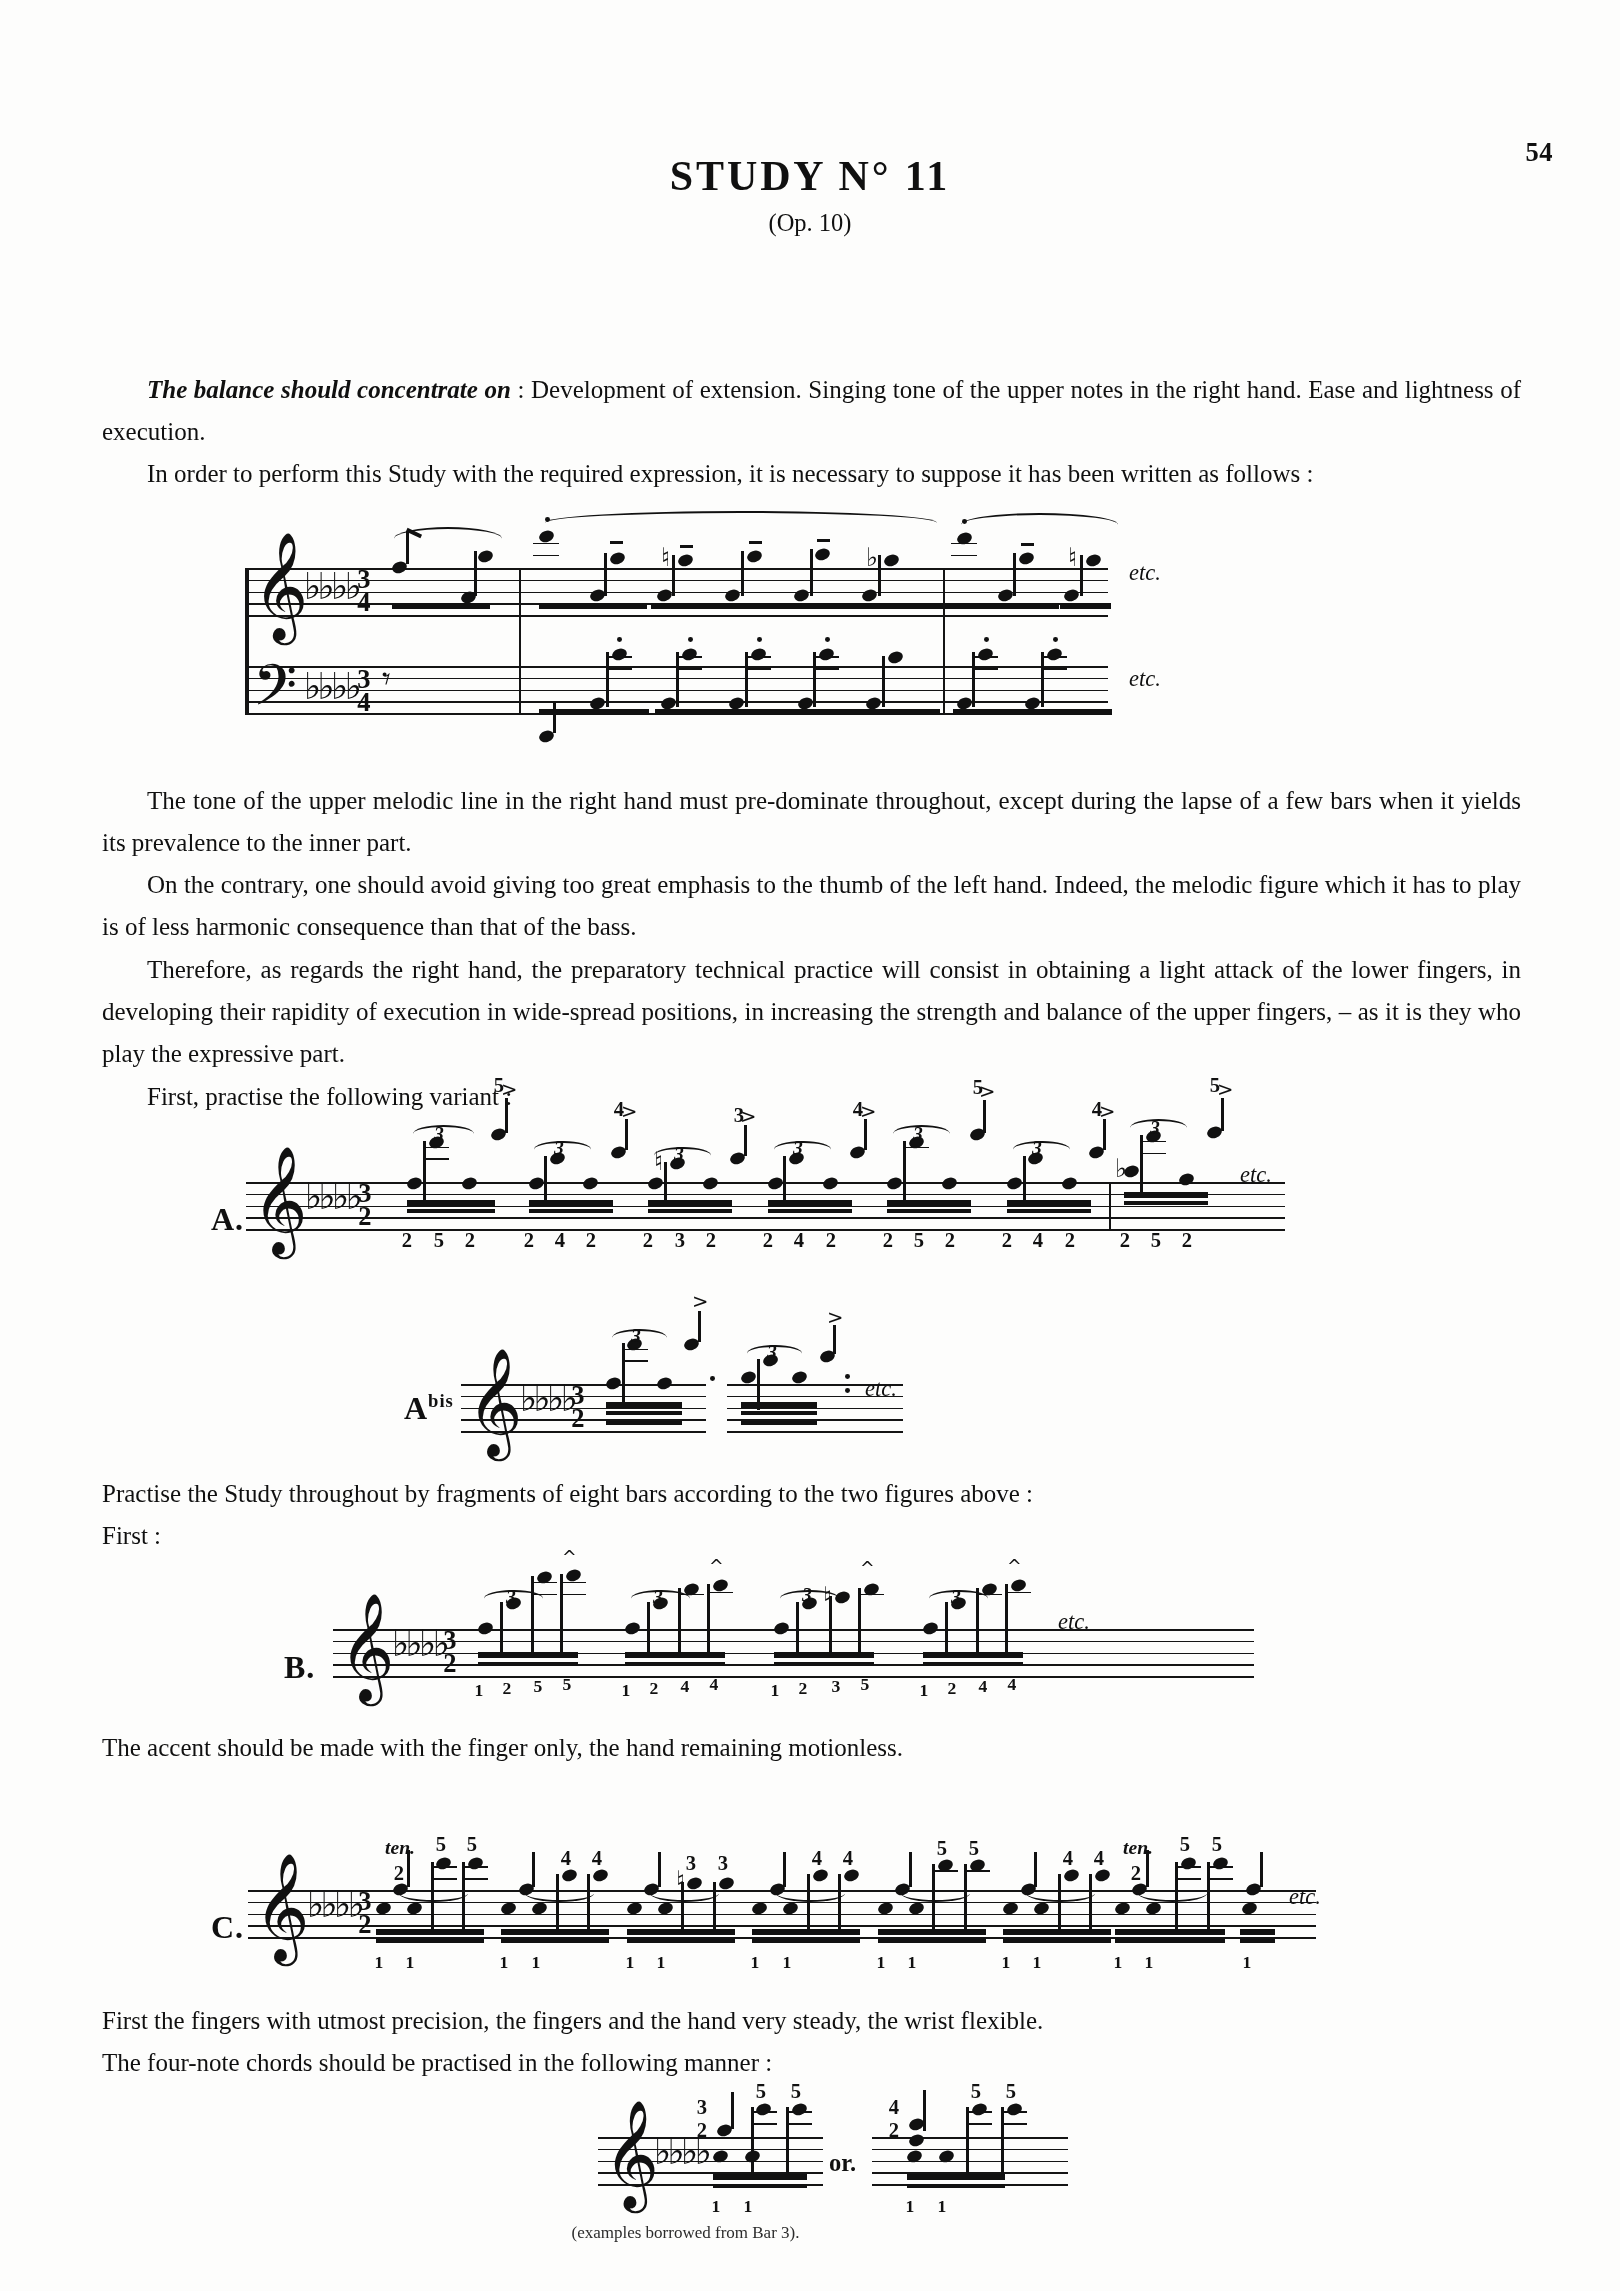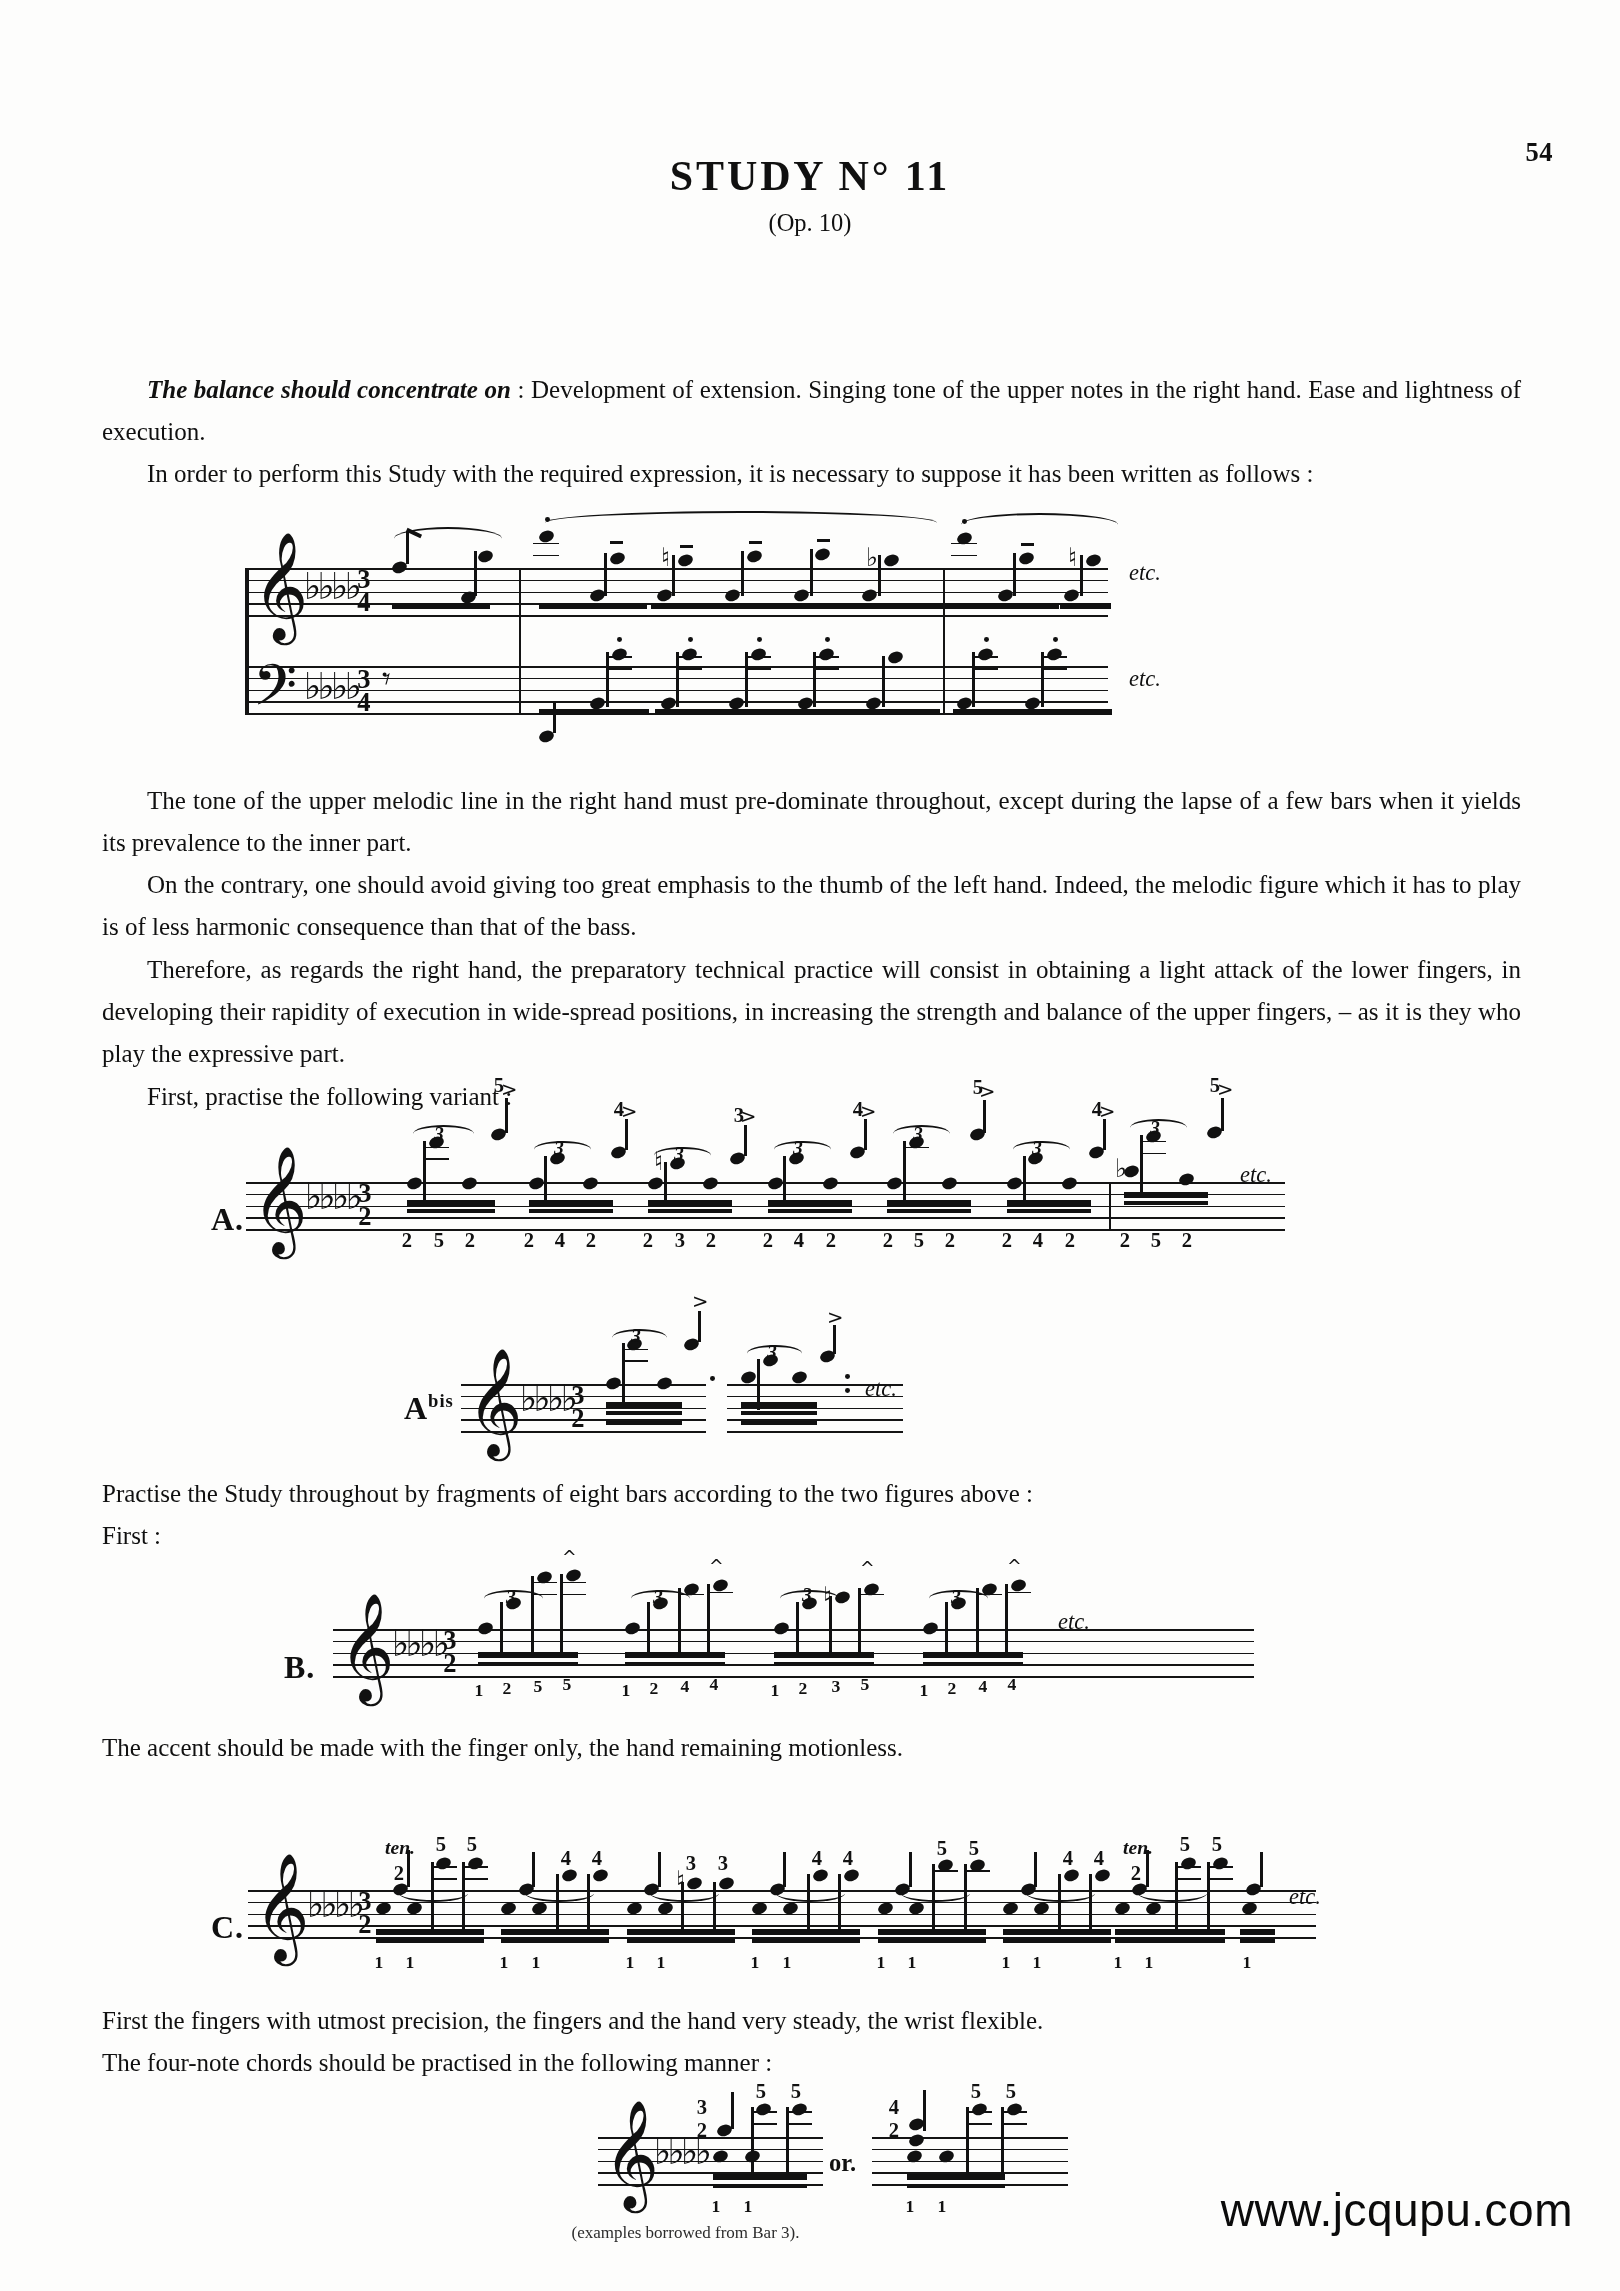--- a/index.html
+++ b/index.html
@@ -981,17 +981,16 @@
     <div class="ledger" style="left:423px; top:45px; width:25.5px;"></div>
     <div class="stem" style="left:423px; top:29px; height:69px;"></div>
     <div class="beam" style="left:329px; top:96px; width:98px;"></div>
     <div class="beam thin" style="left:329px; top:106px; width:98px;"></div>
     <div class="fing small" style="left:323px; top:118px; width:17.6px;">1</div>
     <div class="fing small" style="left:355px; top:118px; width:17.6px;">1</div>
 
     <div class="caption" style="left:-167px; top:145px; width:549px; text-align:center;">(examples borrowed from Bar 3).</div>
   </div>
 
-  <div class="watermark">www.jcqupu.com</div>
   <div class="faint-mark"></div>
 
 </div>
 
 
 </body></html>

